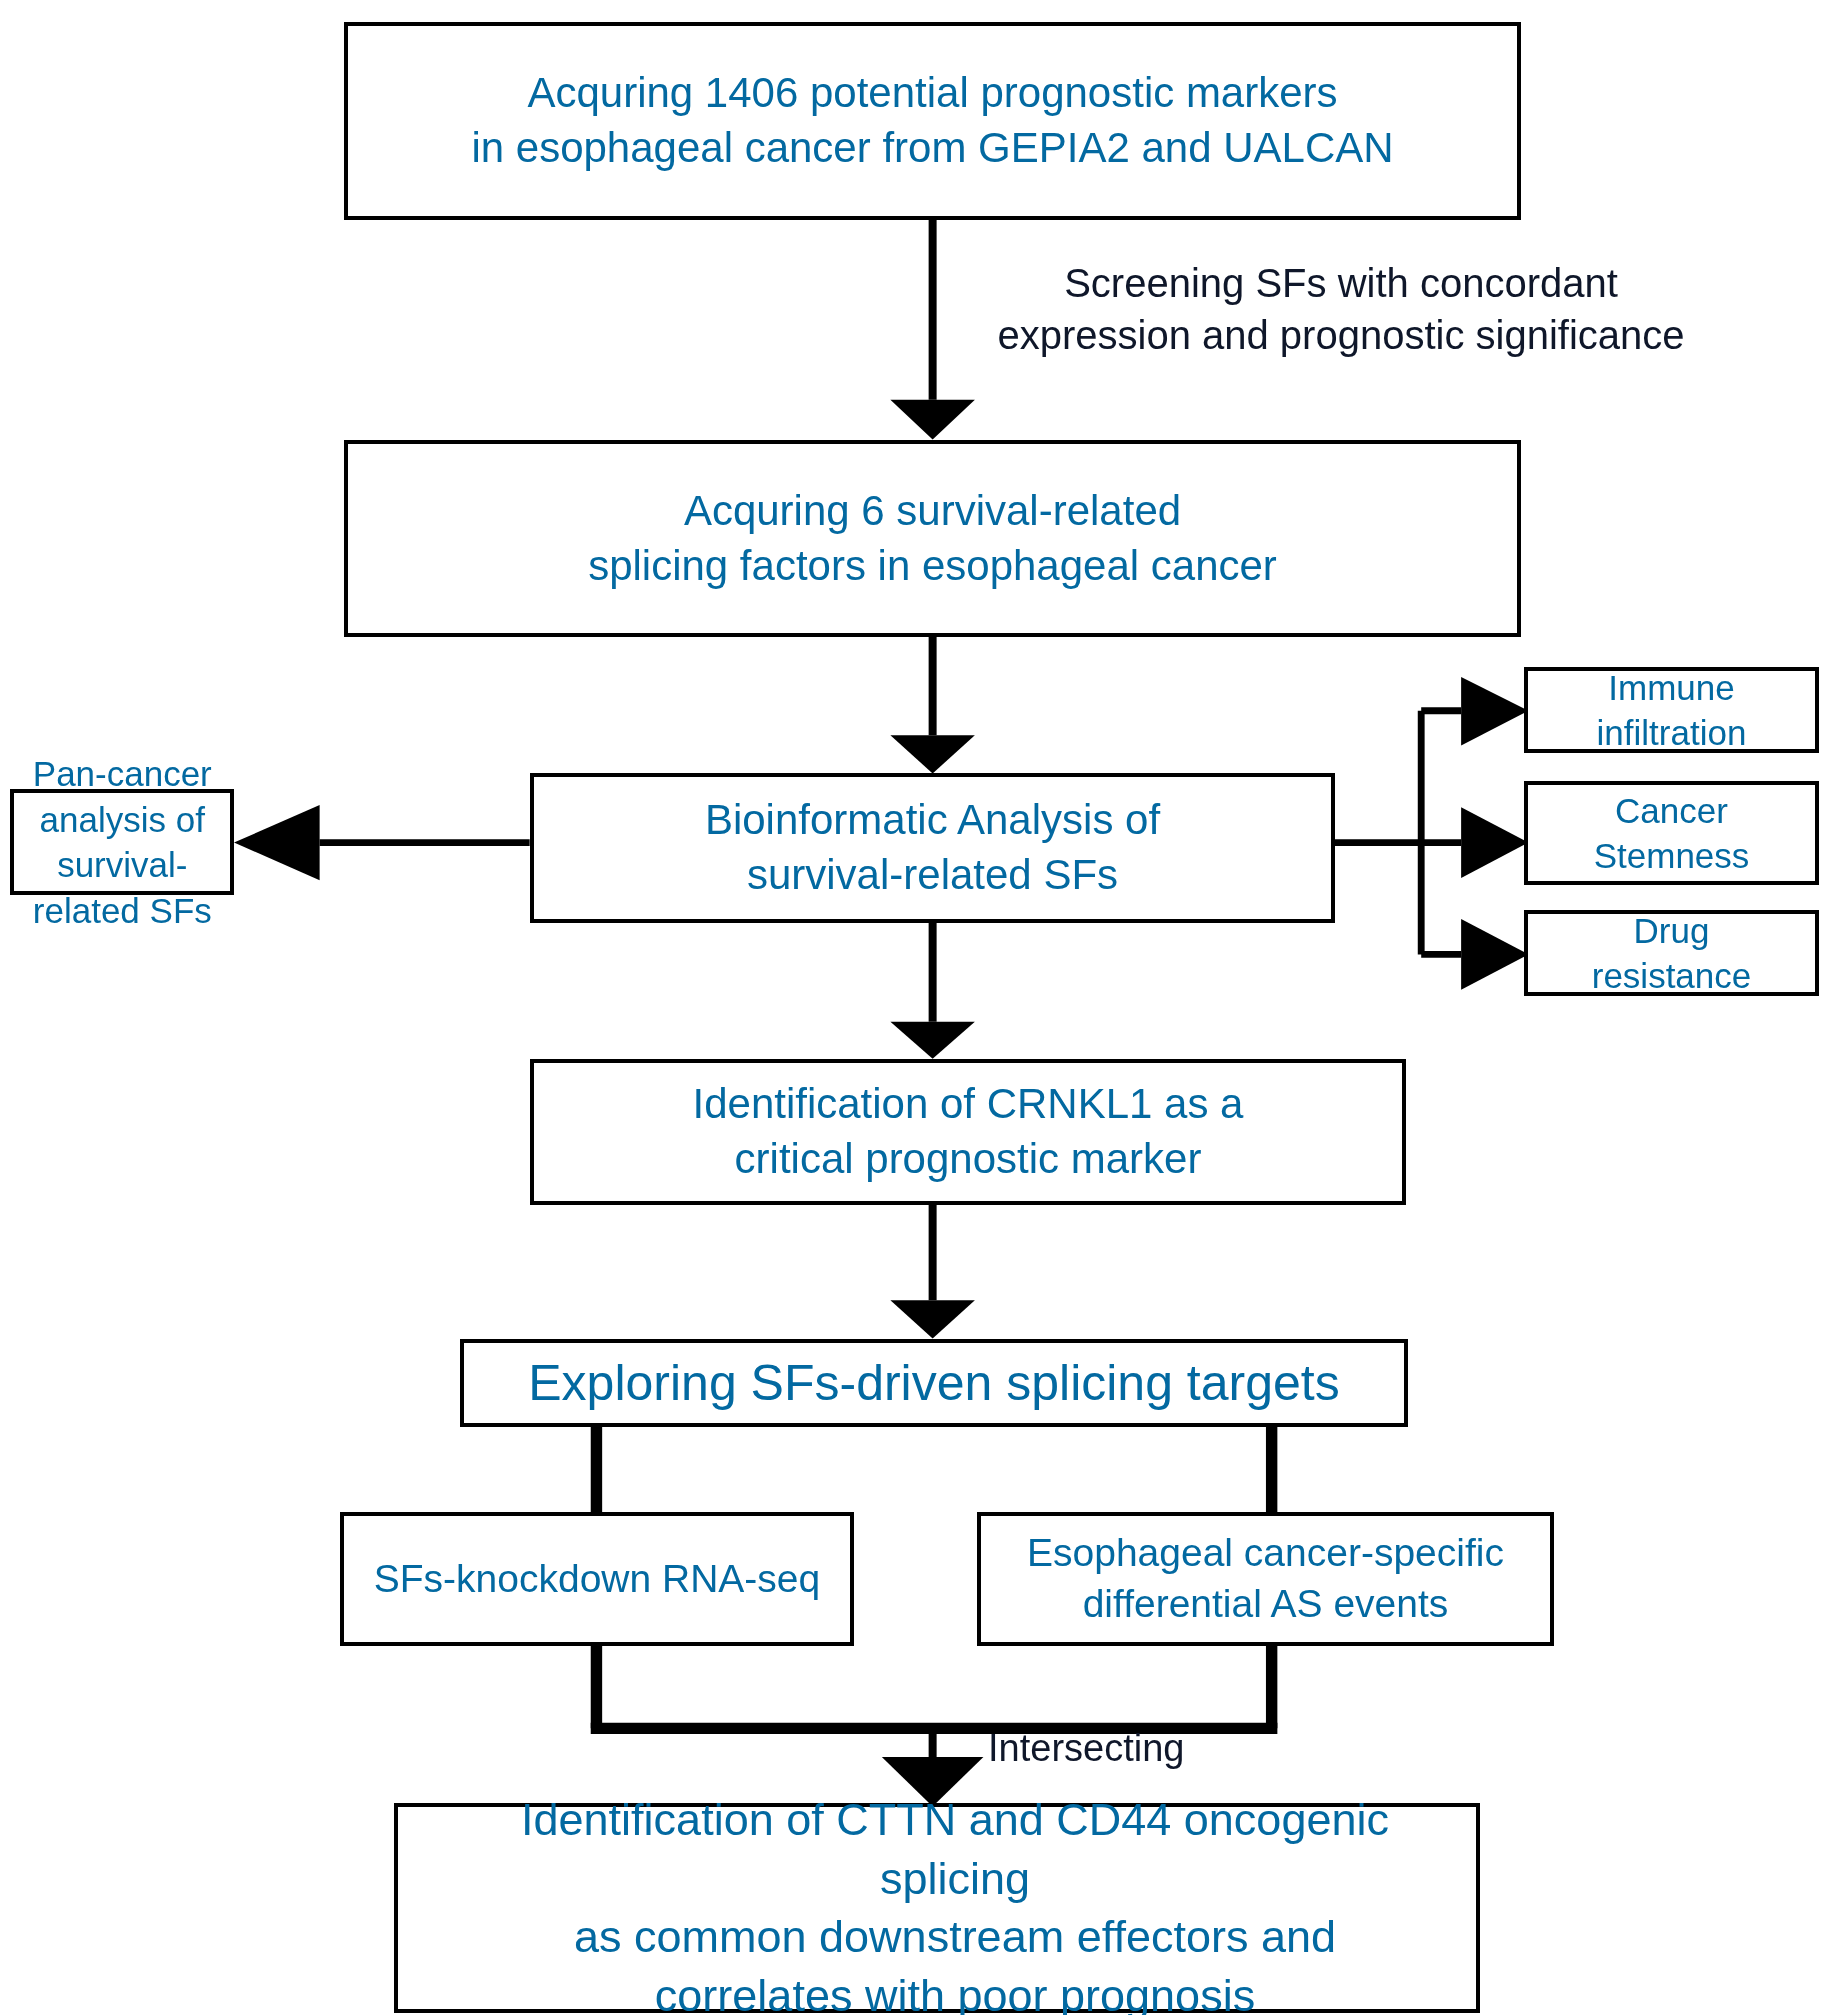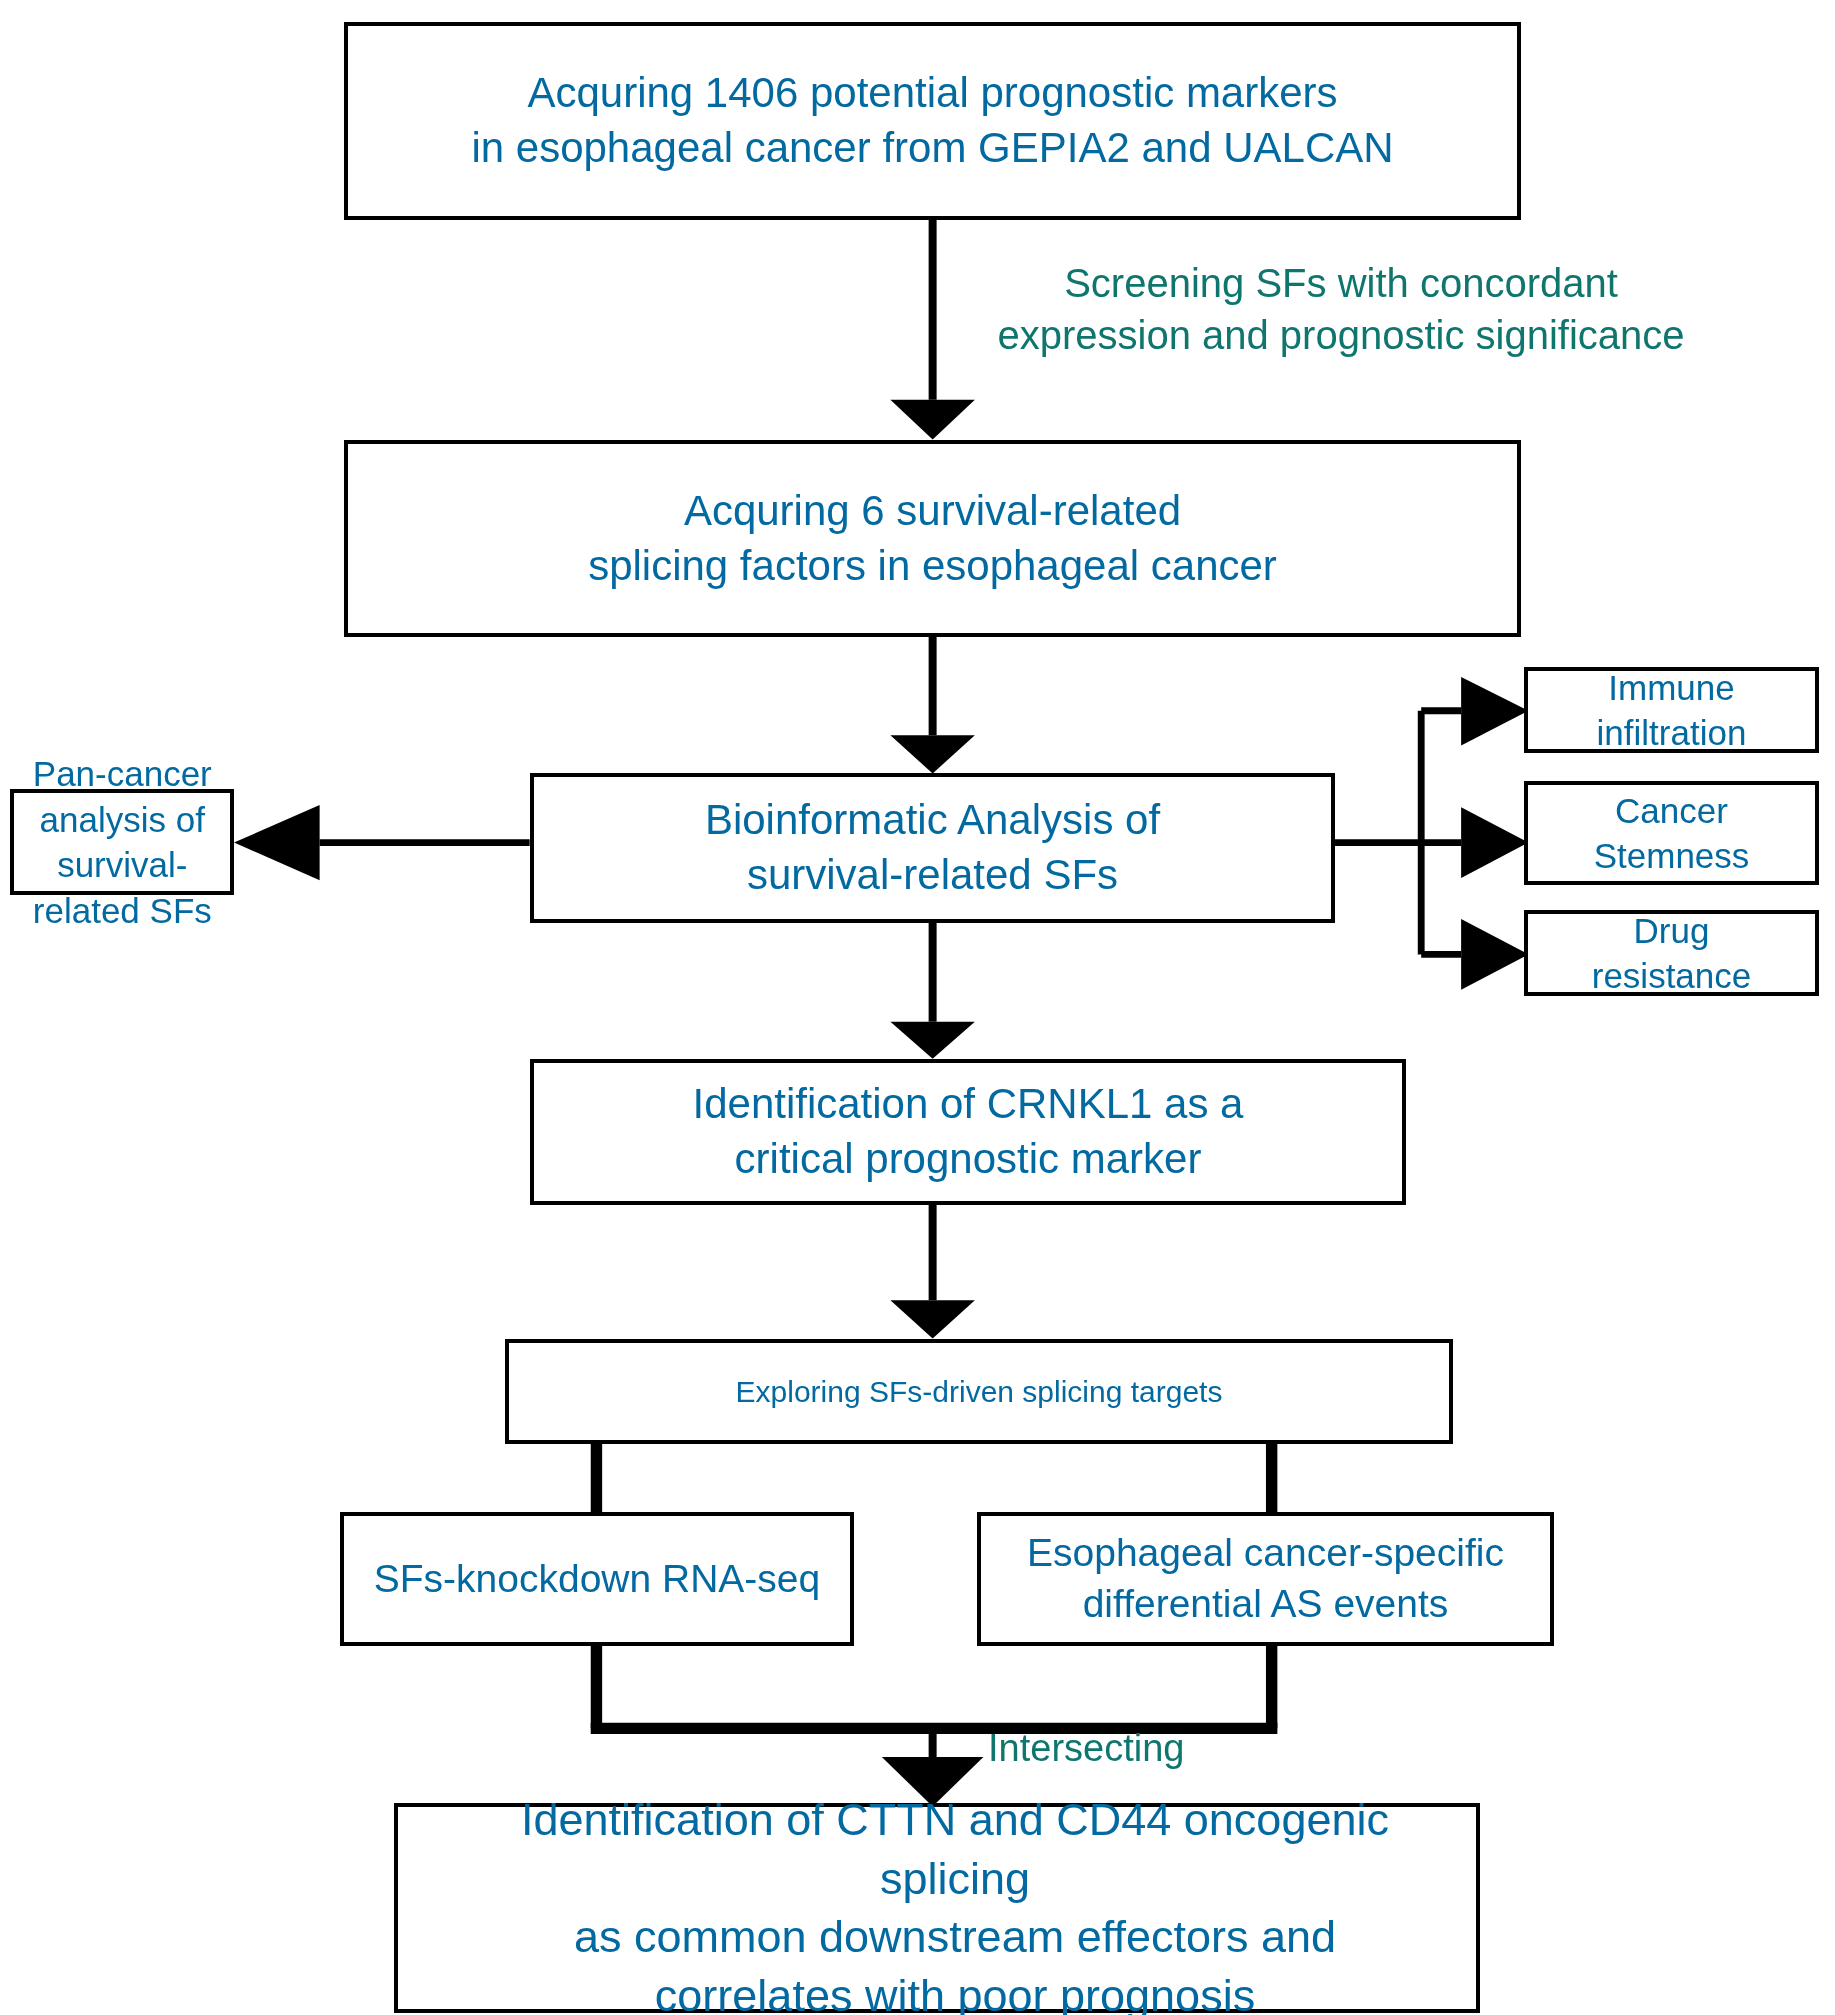--- a/index.html
+++ b/index.html
@@ -31,36 +31,36 @@
     align-items: center;
     justify-content: center;
     text-align: center;
     color: #0369a1;
     line-height: 1.30;
     z-index: 2;
   }
   .node .txt { display: block; padding: 0 8px; }
   .lbl {
     position: absolute;
-    color: #0f766e;
+    color: #0f172a;
     text-align: center;
     line-height: 1.30;
     white-space: pre-line;
     z-index: 3;
   }
   
   #box-markers      { left: 344px;  top: 22px;   width: 1177px; height: 198px; font-size: 42px; }
   #box-sfs          { left: 344px;  top: 440px;  width: 1177px; height: 197px; font-size: 42px; }
   #box-bioinfo      { left: 530px;  top: 773px; width: 805px; height: 150px; font-size: 42px; }
   #box-pancancer    { left: 10.3px;   top: 789px; width: 224px;  height: 106px; font-size: 35px; }
   #box-immune       { left: 1524px; top: 667px; width: 295px;  height: 86px; font-size: 35px; }
   #box-stemness     { left: 1524px; top: 781px; width: 295px;  height: 104px; font-size: 35px; }
   #box-drug         { left: 1524px; top: 910px; width: 295px;  height: 86px; font-size: 35px; }
   #box-crnkl1       { left: 530px;  top: 1059px; width: 876px; height: 146px; font-size: 42px; }
-  #box-exploring    { left: 460px;  top: 1339px; width: 948px; height: 105px; font-size: 30px; margin-left: 45px; }
+  #box-exploring    { left: 460px;  top: 1339px; width: 948px; height: 88px; font-size: 50px; }
   #box-rnaseq       { left: 340px;  top: 1512px; width: 514px;  height: 134px; font-size: 39px; }
   #box-asevents     { left: 977px; top: 1512px; width: 577px; height: 134px; font-size: 39px; }
   #box-final        { left: 394px;  top: 1803px; width: 1086px; height: 210px; font-size: 45px; padding-left: 36px; }
 
   #lbl-screening    { left: 970px; top: 257px;  width: 742px; font-size: 40px; text-align: center; }
   #lbl-intersecting { left: 988px; top: 1724px; width: 320px;  font-size: 38px; text-align: left; }
 </style>
 </head>
 <body>
 

